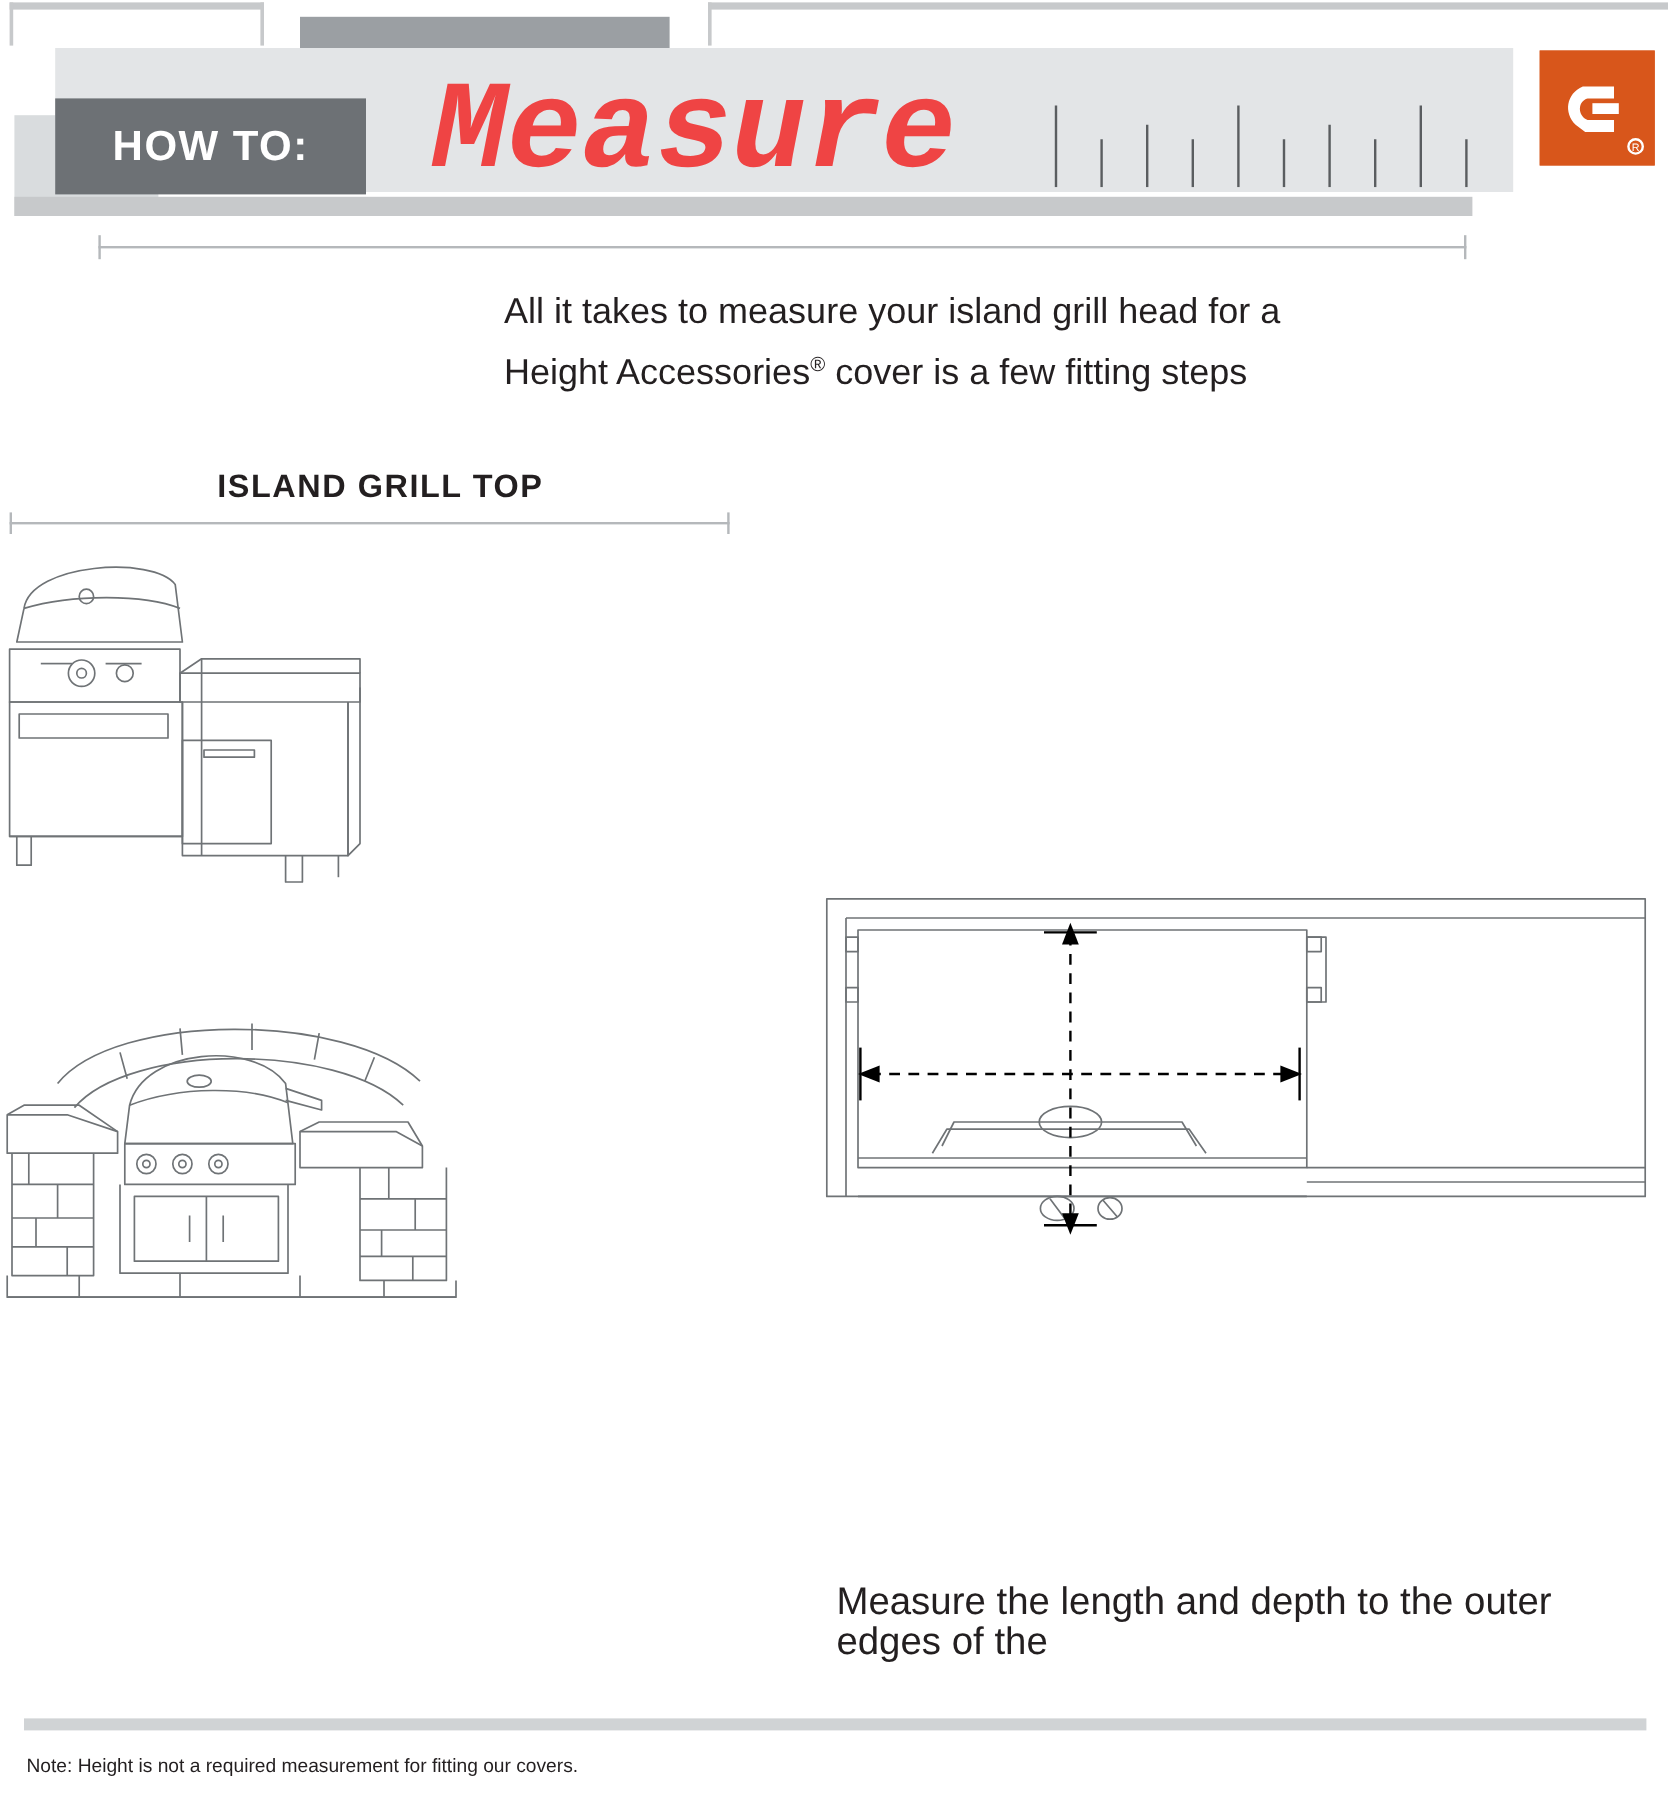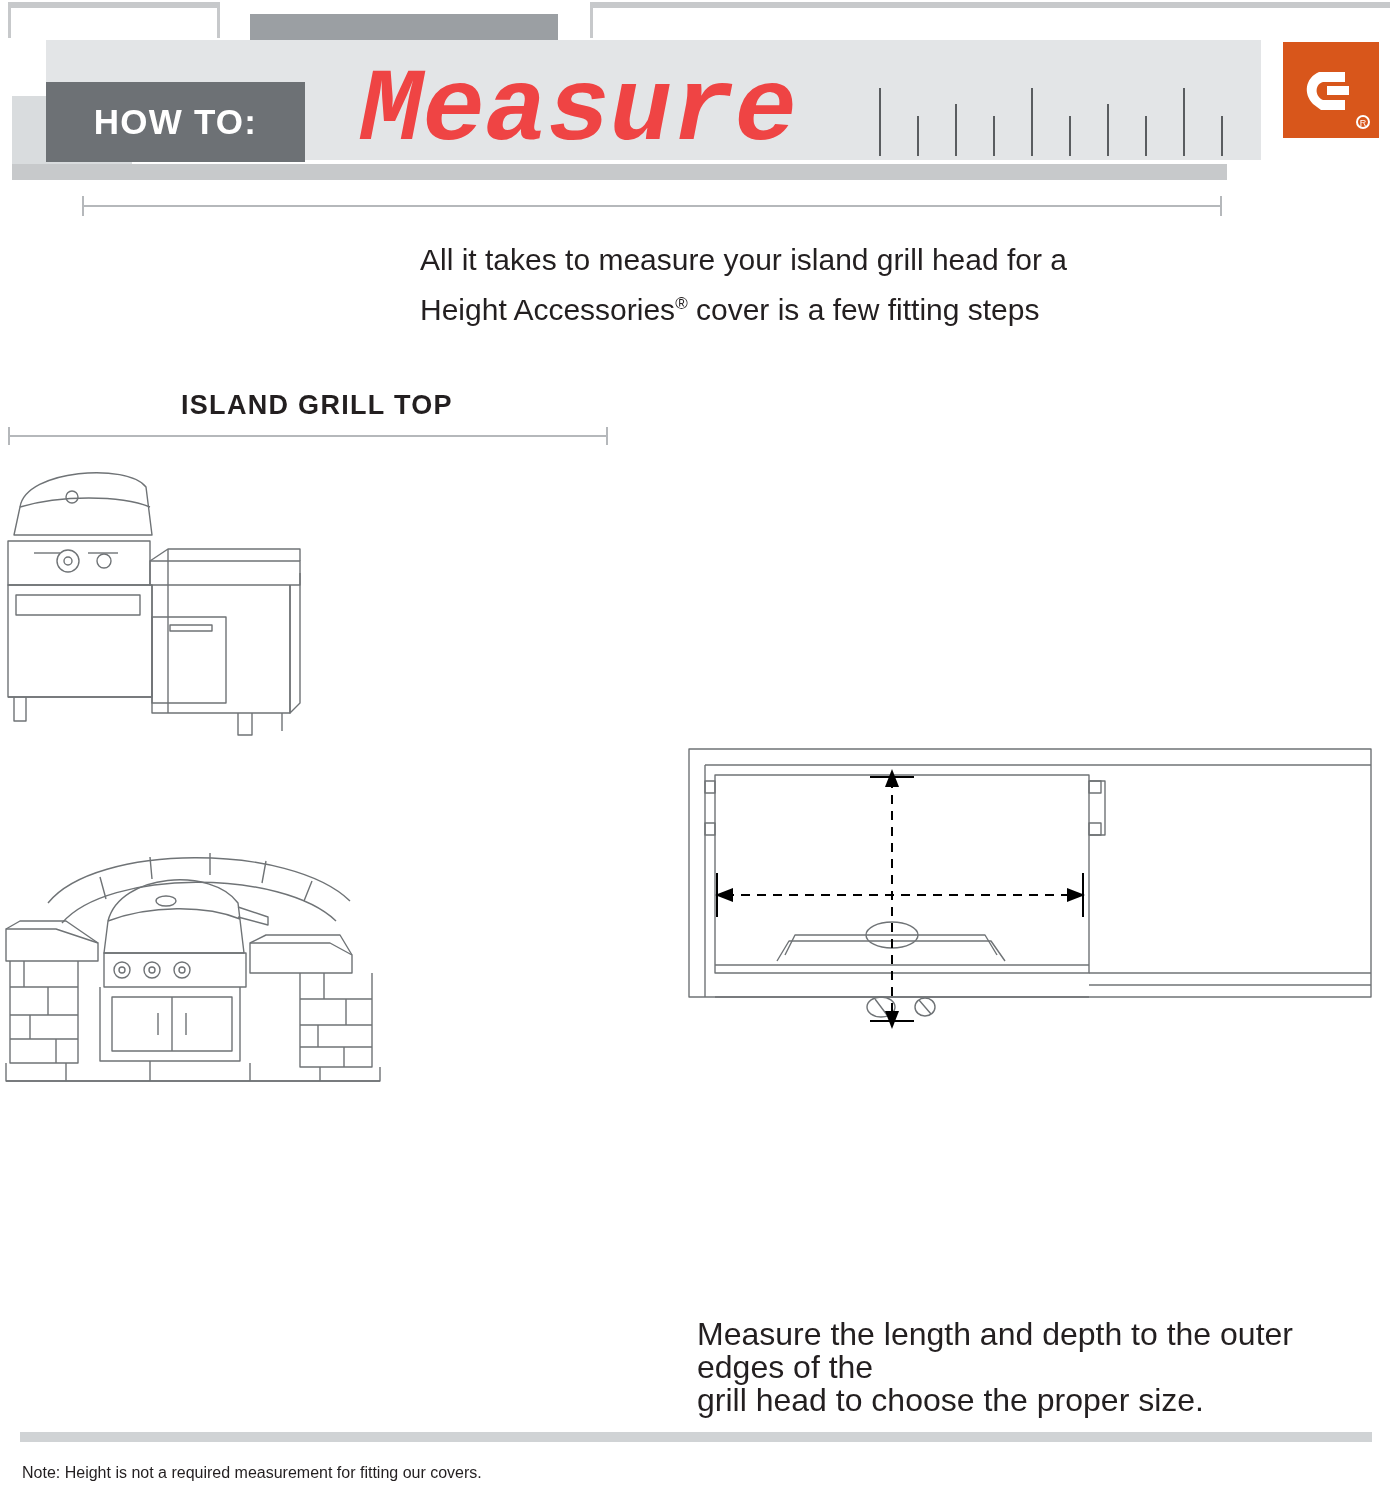--- a/index.html
+++ b/index.html
@@ -403,17 +403,16 @@
       <path d="M30 160 L48 153 L48 167 Z" fill="#000000" stroke="none"></path>
       <path d="M400 160 L382 153 L382 167 Z" fill="#000000" stroke="none"></path>
       <line x1="32" y1="138" x2="32" y2="182"></line>
       <line x1="398" y1="138" x2="398" y2="182"></line>
     </g>
   </svg>
 </div>
 
 <div class="caption">
   <span>Measure the length and depth to the outer edges of the</span><br>
-  <span>grill head to choose the proper size.</span>
 </div>
 
 <div class="footer-bar"></div>
 <div class="footer-note">Note: Height is not a required measurement for fitting our covers.</div>
 
 </body></html>

